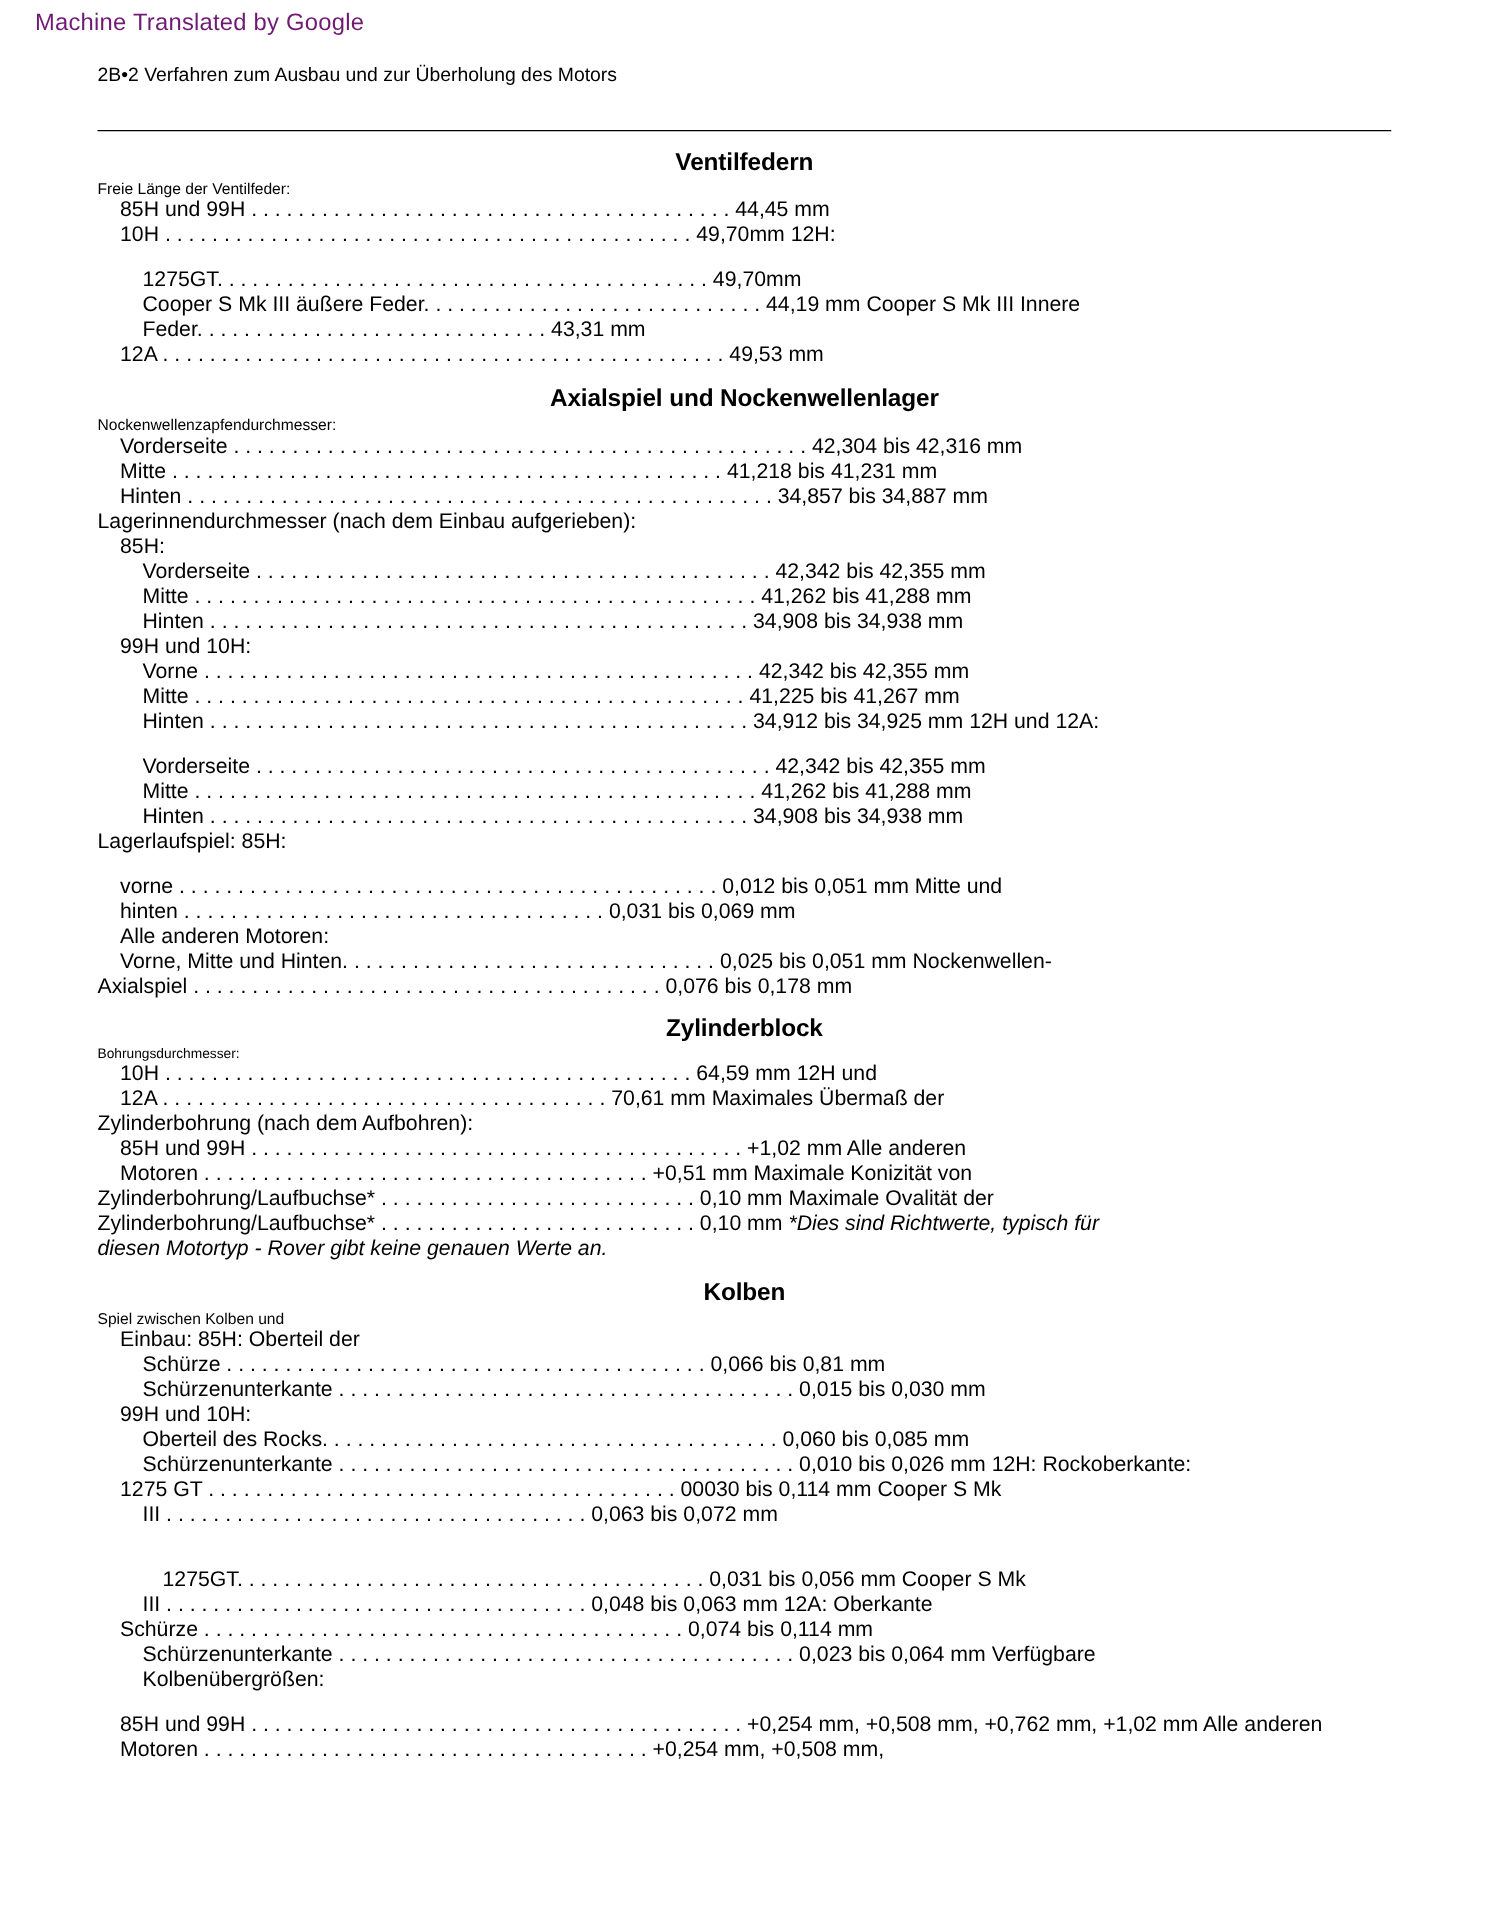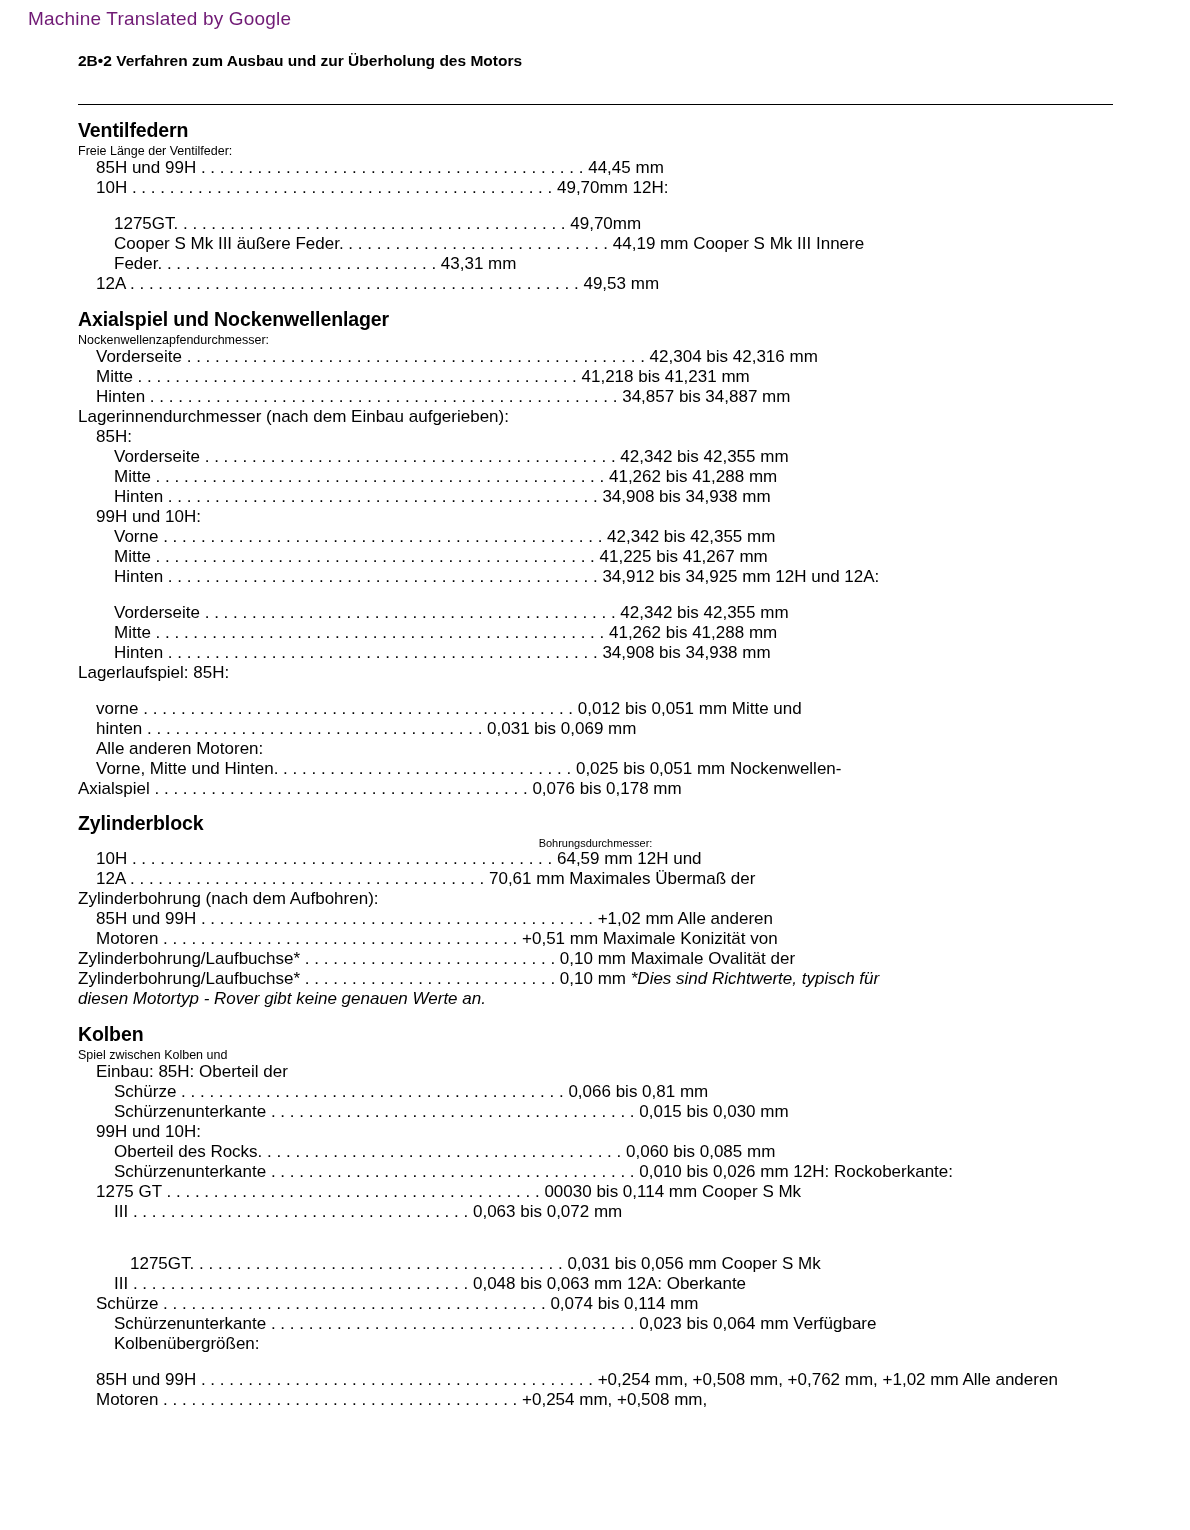--- a/index.html
+++ b/index.html
@@ -33,41 +33,40 @@
     position: absolute;
     left: 78px;
     top: 52px;
     width: 1035px;
   }
   .page-header {
     font-size: 15.5px;
     color: #000;
     margin: 0 0 0 0;
     padding-left: 0px;
-    font-weight: bold;
   }
   .rule {
     border-top: 1.4px solid #000;
     margin-top: 34px;
     margin-bottom: 14px;
     width: 1035px;
   }
   h2.section {
     font-size: 19.5px;
     font-weight: bold;
     margin: 14px 0 2px 0;
     letter-spacing: -0.1px;
+    text-align: center;
   }
   .sub {
     font-size: 12.5px;
     margin: 2px 0 1px 0;
   }
   .sub.small {
     font-size: 11px;
-    text-align: center;
   }
   .line {
     font-size: 17px;
     line-height: 18.5px;
     margin: 0 0 1.5px 0;
     white-space: pre;
   }
   .i1 { padding-left: 18px; }
   .i2 { padding-left: 36px; }
   .i3 { padding-left: 52px; }

